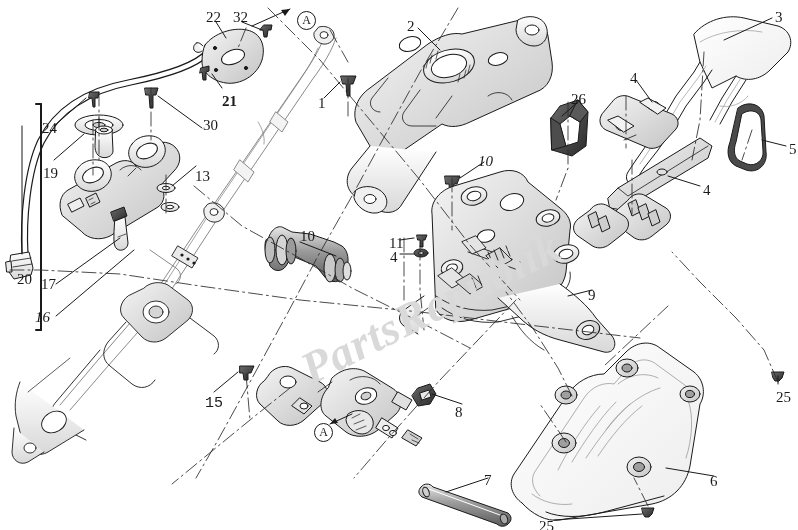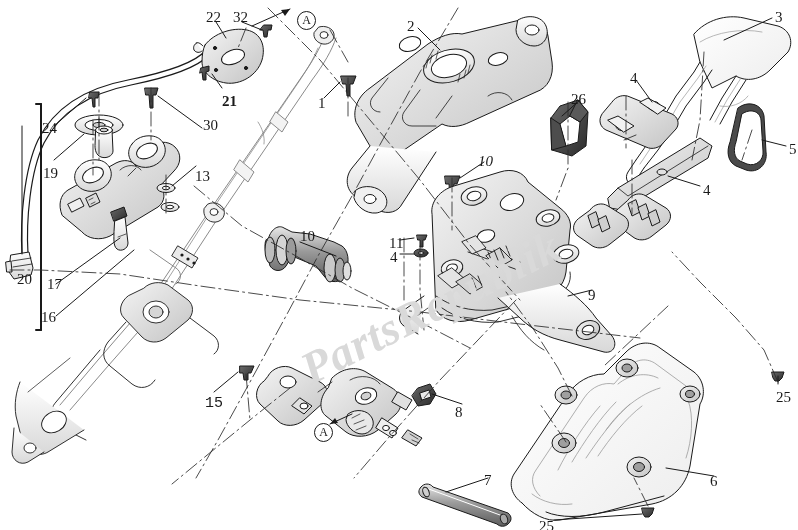--- a/index.html
+++ b/index.html
@@ -477,22 +477,22 @@
       <div class="lbl" style="left: 789px; top: 142px;">5</div>
       <div class="lbl" style="left: 43px; top: 166px; font-family: Liberation Serif, serif;">19</div>
       <div class="lbl" style="left: 195px; top: 169px;">13</div>
       <div class="lbl" style="left: 478px; top: 154px; font-style: italic;">10</div>
       <div class="lbl" style="left: 703px; top: 183px;">4</div>
       <div class="lbl" style="left: 389px; top: 236px; text-align: right;">11</div>
       <div class="lbl" style="left: 300px; top: 229px;">10</div>
       <div class="lbl" style="left: 390px; top: 250px;">4</div>
       <div class="lbl" style="left: 588px; top: 288px;">9</div>
       <div class="lbl" style="left: 17px; top: 272px;">20</div>
-      <div class="lbl" style="left: 47px; top: 277px;">17</div>
-      <div class="lbl" style="left: 41px; top: 310px;">16</div>
+      <div class="lbl" style="left: 41px; top: 277px;">17</div>
+      <div class="lbl" style="left: 35px; top: 310px; font-style: italic;">16</div>
       <div class="lbl" style="left: 205px; top: 396px; font-family: Liberation Mono, monospace;">15</div>
       <div class="lbl" style="left: 455px; top: 405px;">8</div>
       <div class="lbl" style="left: 776px; top: 390px;">25</div>
       <div class="lbl" style="left: 314px; top: 423px; width: 17px; height: 17px; border: 1px solid rgb(26, 26, 26); border-radius: 50%; text-align: center; line-height: 16px; font-size: 12px;">A</div>
       <div class="lbl" style="left: 710px; top: 474px;">6</div>
       <div class="lbl" style="left: 484px; top: 473px;">7</div>
       <div class="lbl" style="left: 539px; top: 519px;">25</div>
     </div>
 
 </div>

